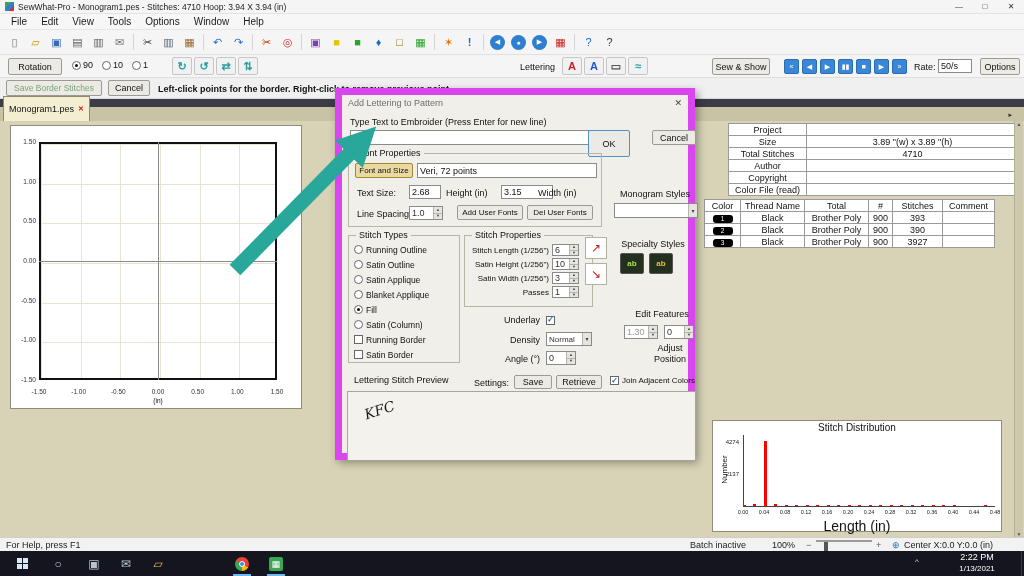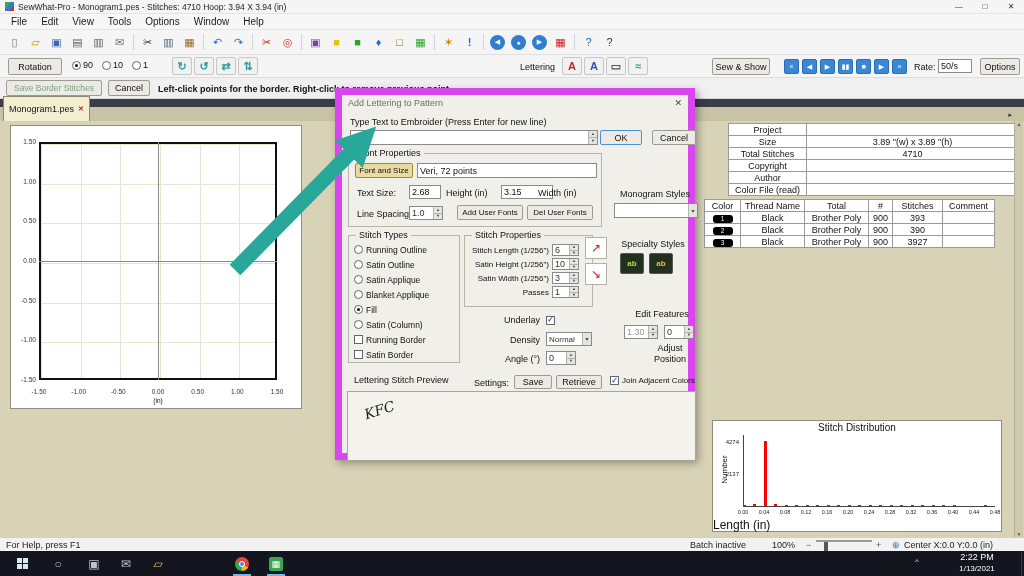--- a/index.html
+++ b/index.html
@@ -41,21 +41,21 @@
   .htick{position:absolute;top:262px;width:28px;text-align:center;font-size:6.5px;color:#333}
   .vtick{position:absolute;left:2px;width:23px;text-align:right;font-size:6.5px;color:#333}
   
   table{border-collapse:collapse;background:#fff;font-size:9px;table-layout:fixed}
   td,th{border:1px solid #9a9a9a;height:12px;padding:0 2px;text-align:center;font-weight:normal;overflow:hidden;white-space:nowrap}
   .pill{display:inline-block;width:20px;height:8px;background:#000;border-radius:3px;color:#fff;font-size:6.5px;line-height:8px}
   
   #chart{left:712px;top:299px;width:290px;height:112px;background:#ffffff;border:1px solid #8f8c7c}
   #chart .ctitle{position:absolute;top:1px;left:0;width:100%;text-align:center;font-size:10px}
   #chart .ylab{position:absolute;left:-19px;top:44px;width:60px;text-align:center;transform:rotate(-90deg);font-size:8px}
-  #chart .xlab{position:absolute;top:97px;left:0;width:100%;text-align:left;font-size:12px}
+  #chart .xlab{position:absolute;top:97px;left:0;width:100%;text-align:center;font-size:14px}
   #plot{position:absolute;left:30px;top:14px;width:252px;height:72px;border-left:1px solid #444;border-bottom:1px solid #444}
   .bar{position:absolute;bottom:0;width:3px}
   .xtick{position:absolute;width:18px;text-align:center;font-size:5.5px;color:#222}
   .ytick{position:absolute;right:2px;font-size:6px;color:#222}
   #vscroll{left:1014px;top:0;width:9px;height:416px;background:#cdc9ae;border-left:1px solid #b4b096;display:flex;flex-direction:column;justify-content:space-between;align-items:center;font-size:5px;color:#555}
   
   #dialog{left:335px;top:88px;width:360px;height:372px;background:#f0efe9;border:7px solid #d946ef;box-shadow:3px 3px 8px rgba(0,0,0,.35);z-index:50}
   #dlg-title{position:absolute;left:0;top:0;width:100%;height:16px;display:flex;align-items:center;padding:0 6px;font-size:9px;color:#6e6e6e}
   #dlg-close{margin-left:auto;color:#444;font-size:9px}
   .dlbl{position:absolute;font-size:9px;color:#111;white-space:nowrap}
@@ -252,25 +252,25 @@
         </tr>
     <tr>
           <td>Size</td>
           <td>3.89 "(w) x 3.89 "(h)</td>
         </tr>
     <tr>
           <td>Total Stitches</td>
           <td>4710</td>
         </tr>
     <tr>
-          <td>Copyright</td>
+          <td>Author</td>
           <td></td>
         </tr>
     <tr>
-          <td>Author</td>
+          <td>Copyright</td>
           <td></td>
         </tr>
     <tr>
           <td>Color File (read)</td>
           <td></td>
         </tr>
   </tbody>
     </table>
 
   <table class="abs" style="left:704px;top:78px;width:290px">
@@ -379,21 +379,21 @@
     <span id="dlg-close">✕</span>
   </div>
   <span class="dlbl" style="left:8px;top:22px">Type Text to Embroider (Press Enter for new line)</span>
   <span class="spin" style="left:8px;top:35px;width:248px;height:15px">
     <input class="spval" style="border: none; outline: none; font-family: inherit;" value="KFC">
     <span class="ud">
         <span>▲</span>
         <span>▼</span>
       </span>
   </span>
-  <span class="btn abs" style="left:258px;top:35px;width:42px;height:15px;border-color:#4d90d0">OK</span>
+  <span class="btn abs" style="left:246px;top:35px;width:42px;height:27px;border-color:#4d90d0">OK</span>
   <span class="btn abs" style="left:310px;top:35px;width:44px;height:15px">Cancel</span>
 
   
   <div class="grp" style="left:6px;top:58px;width:254px;height:74px">
     <span class="leg">Font Properties</span>
     <span class="btn abs" style="left:6px;top:9px;width:58px;height:15px;background:#ead9a0;border-color:#9a8a30;font-size:8px">Font and Size</span>
     <span class="input" style="left:68px;top:9px;width:180px;height:15px">Veri, 72 points</span>
     <span class="dlbl" style="left:8px;top:34px">Text Size:</span>
     <span class="input" style="left:60px;top:31px;width:32px;height:14px">2.68</span>
     <span class="dlbl" style="left:97px;top:34px">Height (in)</span>

